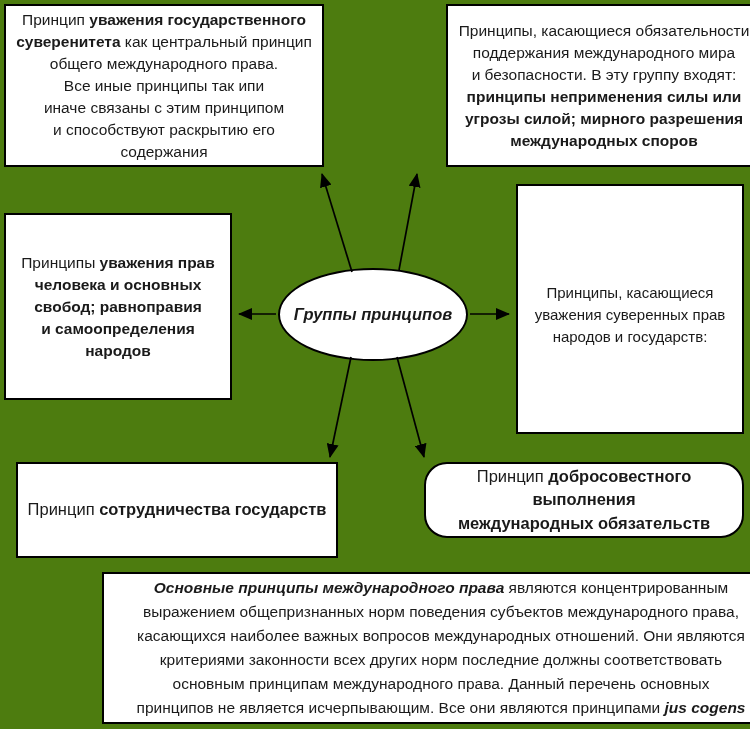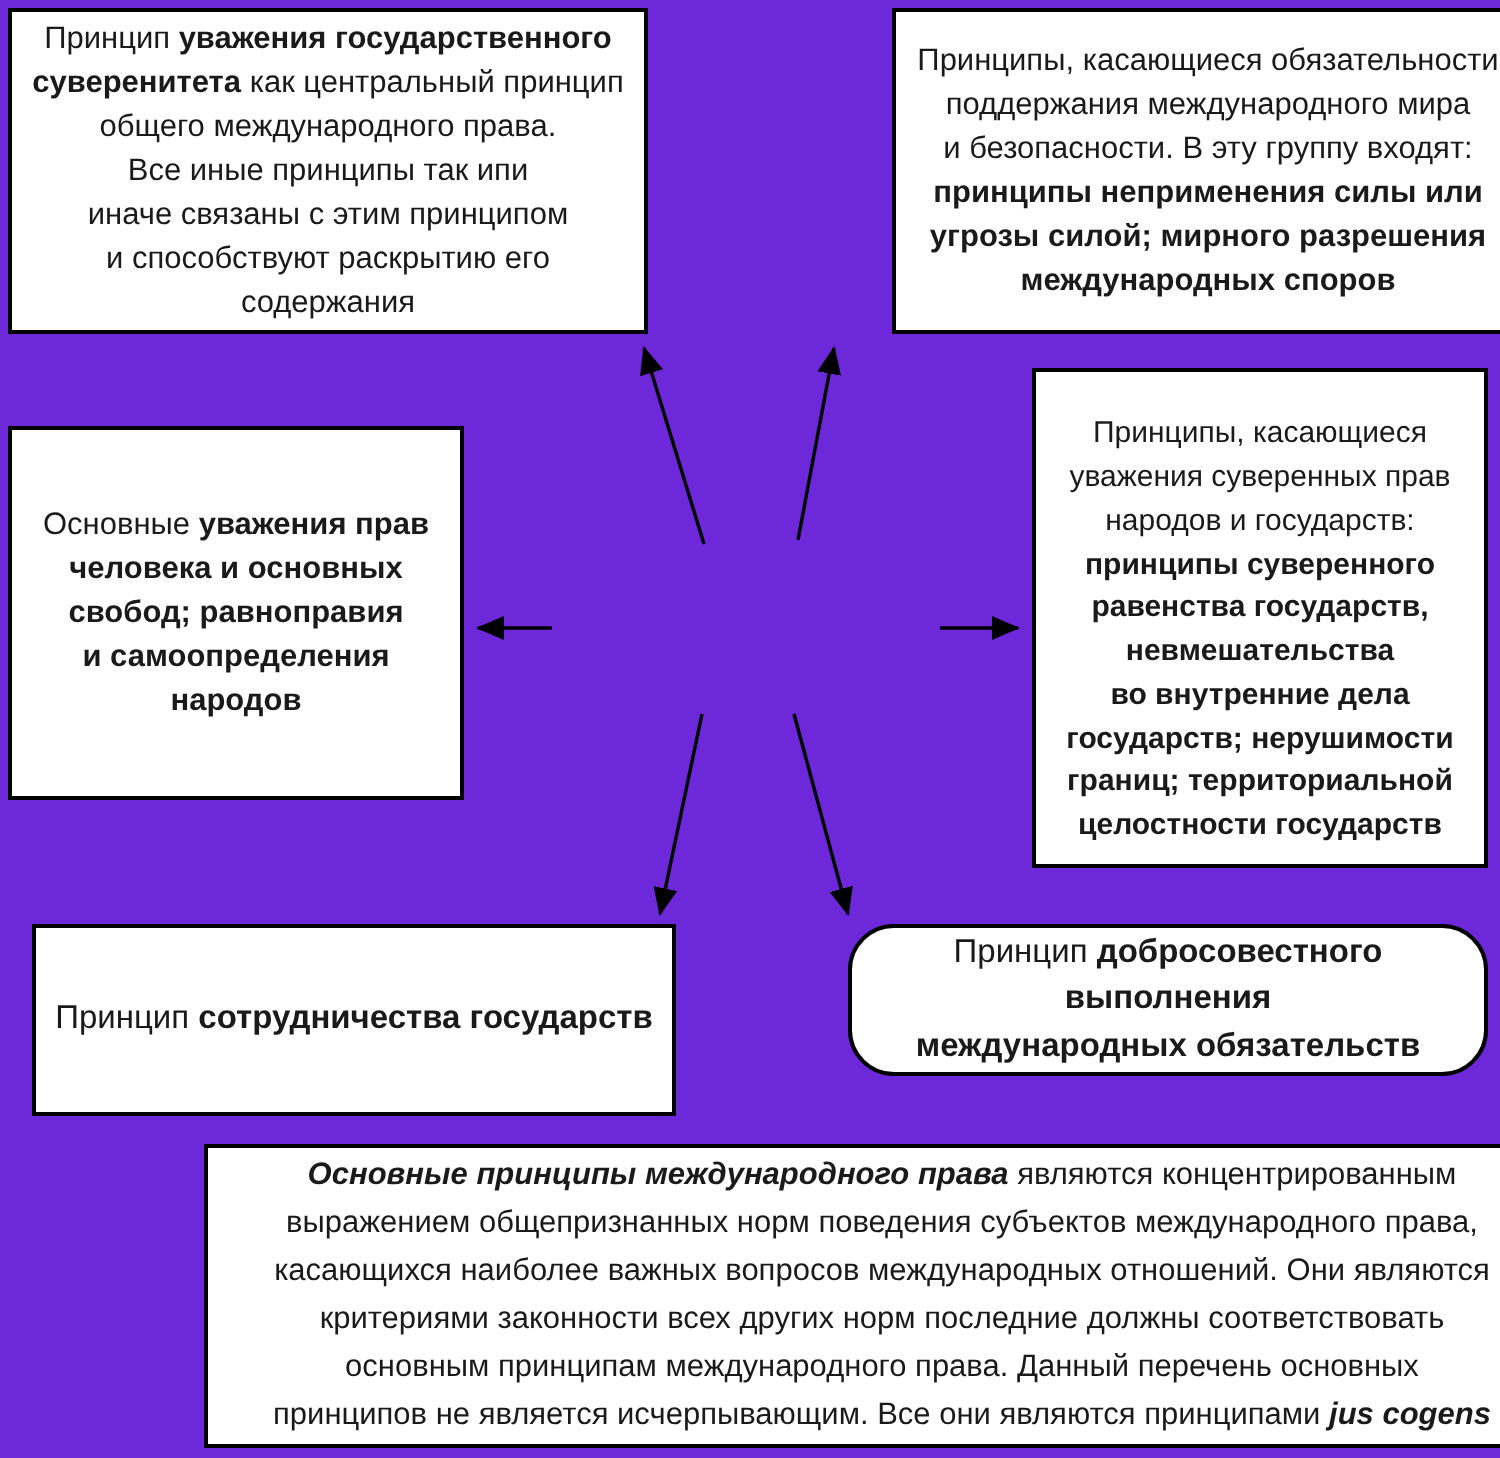--- a/index.html
+++ b/index.html
@@ -1,19 +1,19 @@
 <!DOCTYPE html>
 <html><head>
 <meta charset="utf-8">
 <style>
   html,body{margin:0;padding:0;background:#ffffff;}
   .stage{
     position:relative;
     width:750px;height:729px;
-    background:#6d28d9;
+    background:#4d7c0f;
     font-family:"Liberation Sans","DejaVu Sans",sans-serif;
     color:#1a1a1a;
     overflow:hidden;
   }
   .pbox{
     position:absolute;
     box-sizing:border-box;
     border:2px solid #000;
     background:#fff;
     display:flex;
@@ -78,58 +78,55 @@
   <div class="pbox" id="box-top-right">
     <div class="txt"><span>Принципы, касающиеся обязательности
 поддержания международного мира
 и безопасности. В эту группу входят:
 </span><span class="b">принципы неприменения силы или
 угрозы силой; мирного разрешения
 международных споров</span></div>
   </div>
 
   <div class="pbox" id="box-mid-left">
-    <div class="txt"><span>Основные </span><span class="b">уважения прав
+    <div class="txt"><span>Принципы </span><span class="b">уважения прав
 человека и основных
 свобод; равноправия
 и самоопределения
 народов</span></div>
   </div>
 
   <div class="pbox" id="box-mid-right">
     <div class="txt"><span>Принципы, касающиеся
 уважения суверенных прав
 народов и государств:
-</span><span class="b">принципы суверенного
-равенства государств,
-невмешательства
-во внутренние дела
-государств; нерушимости
-границ; территориальной
-целостности государств</span></div>
+</span></div>
   </div>
 
   <div class="pbox" id="box-bottom-left">
     <div class="txt"><span>Принцип </span><span class="b">сотрудничества государств</span></div>
   </div>
 
   <div class="pbox" id="box-bottom-right">
     <div class="txt"><span>Принцип </span><span class="b">добросовестного выполнения
 международных обязательств</span></div>
   </div>
 
   <div class="pbox" id="box-bottom-main">
     <div class="txt"><span class="b i">Основные принципы международного права</span><span> являются концентрированным
 выражением общепризнанных норм поведения субъектов международного права,
 касающихся наиболее важных вопросов международных отношений. Они являются
 критериями законности всех других норм последние должны соответствовать
 основным принципам международного права. Данный перечень основных
 принципов не является исчерпывающим. Все они являются принципами </span><span class="b i">jus cogens</span></div>
   </div>
 
+  <div class="ellipse">
+    <div class="txt"><span class="b i">Группы принципов</span></div>
+  </div>
 
   <svg class="connectors" viewBox="0 0 750 729">
     <defs>
       <marker id="ah" markerUnits="userSpaceOnUse" markerWidth="14" markerHeight="12" refX="13" refY="6" orient="auto">
         <path d="M0,0 L14,6 L0,12 Z" fill="#000"></path>
       </marker>
     </defs>
     <line x1="352" y1="272" x2="322" y2="174" marker-end="url(#ah)"></line>
     <line x1="399" y1="270" x2="417" y2="174" marker-end="url(#ah)"></line>
     <line x1="276" y1="314" x2="239" y2="314" marker-end="url(#ah)"></line>

